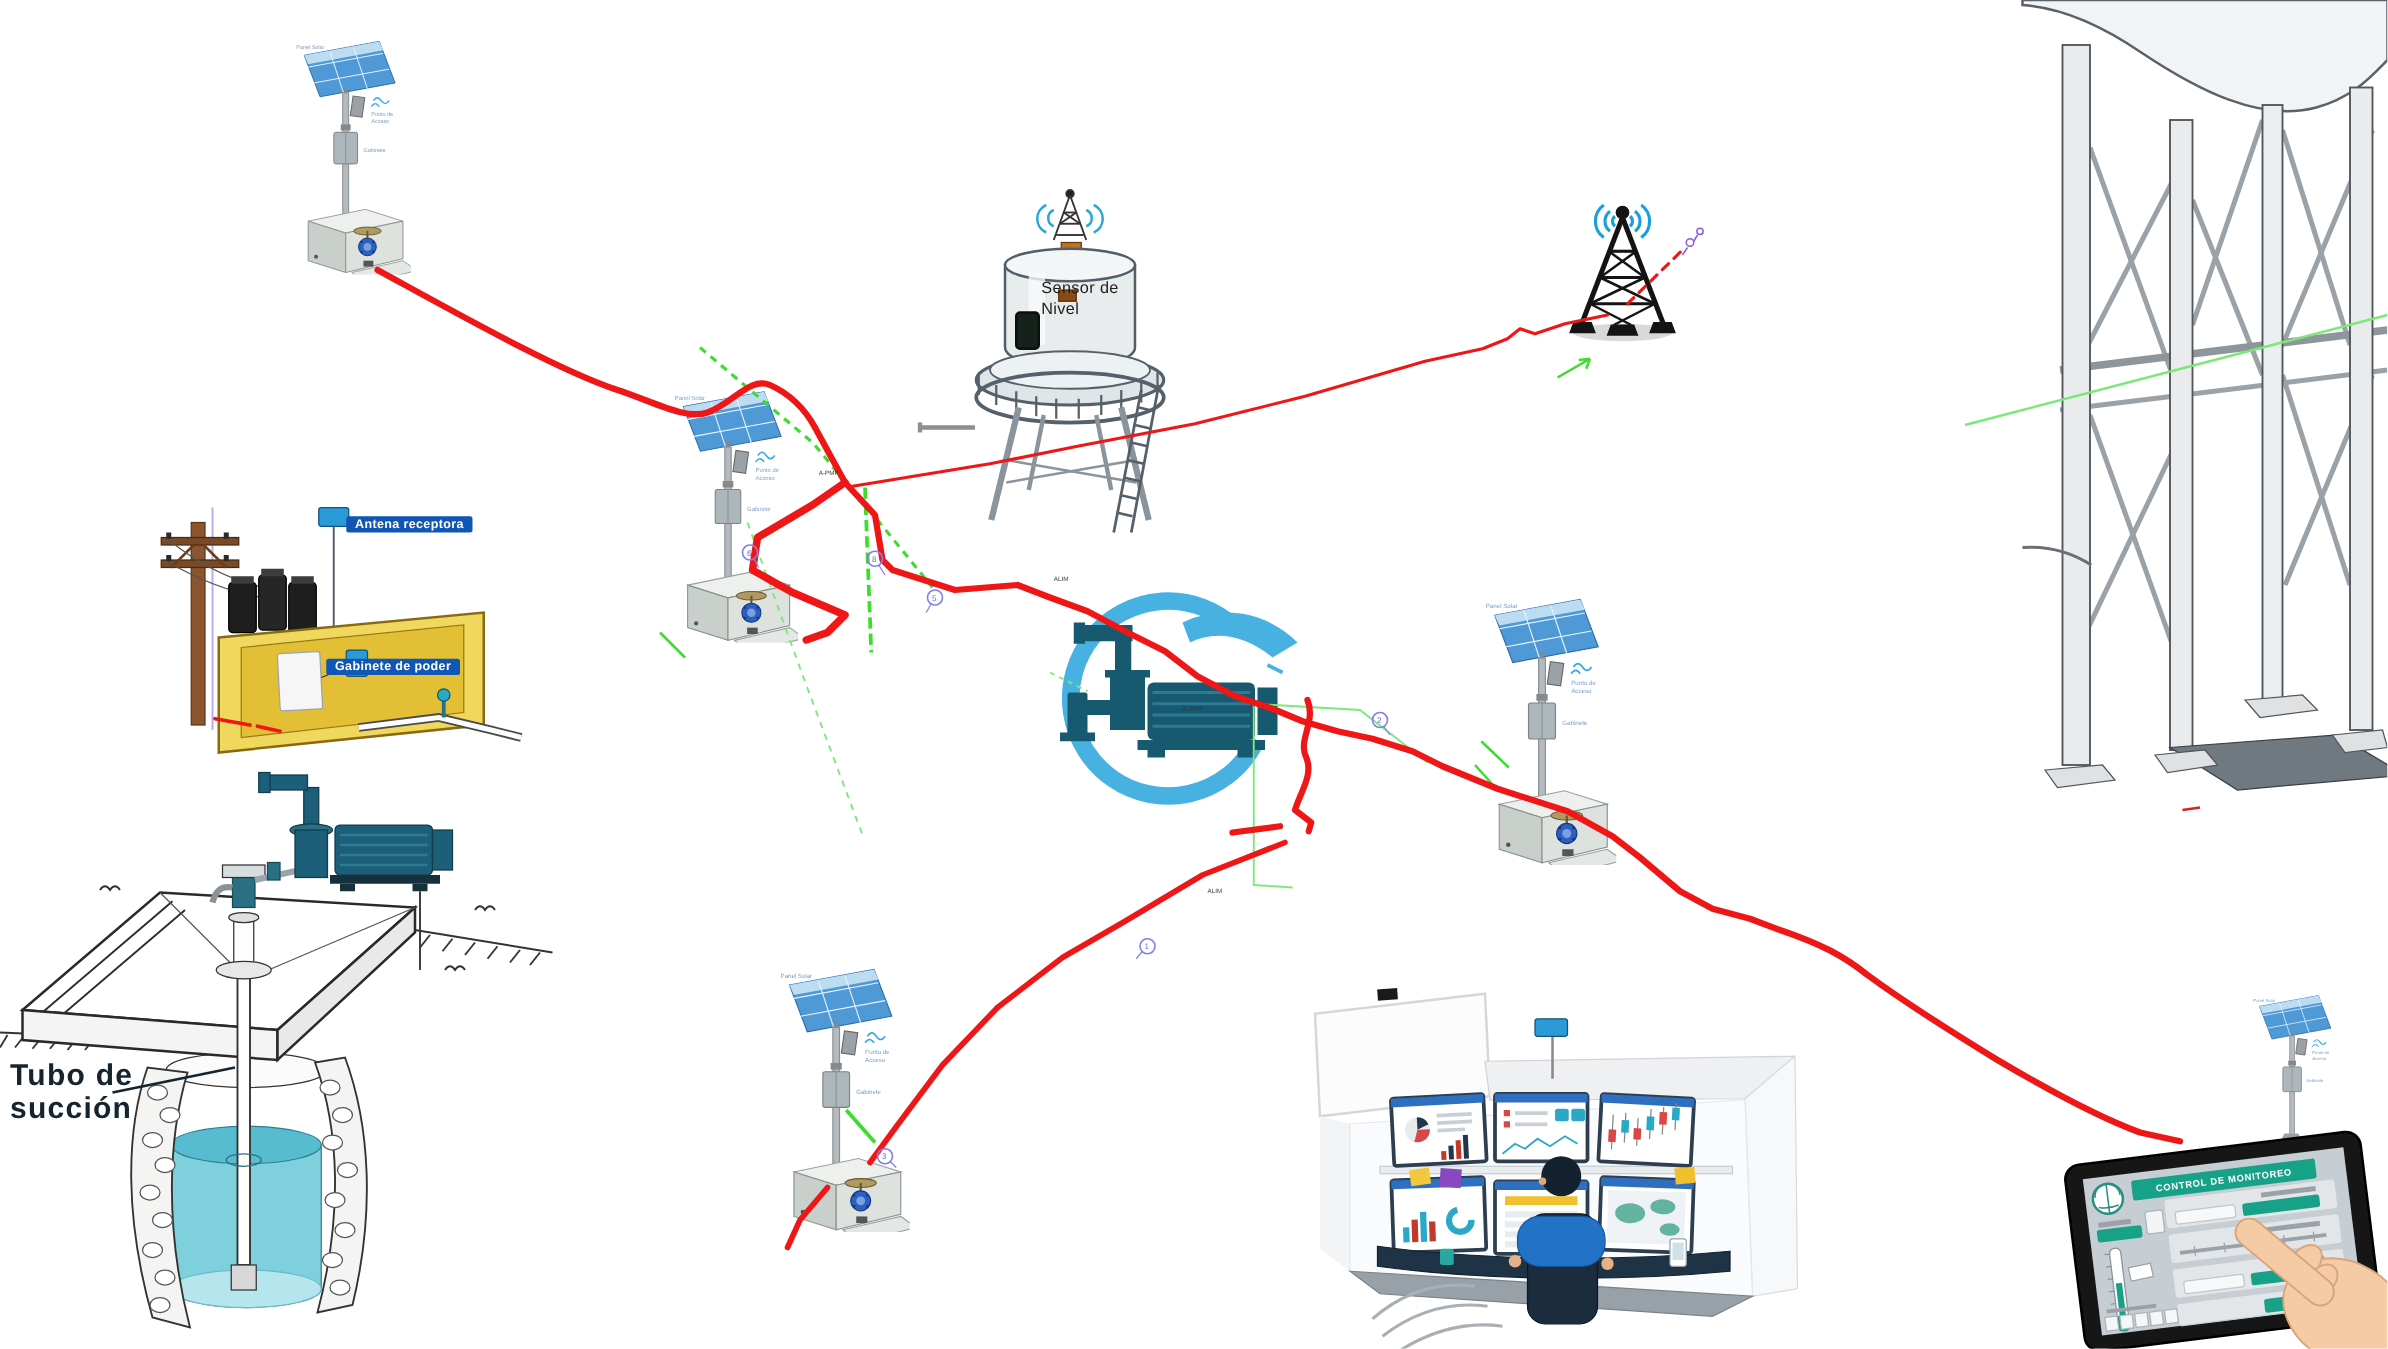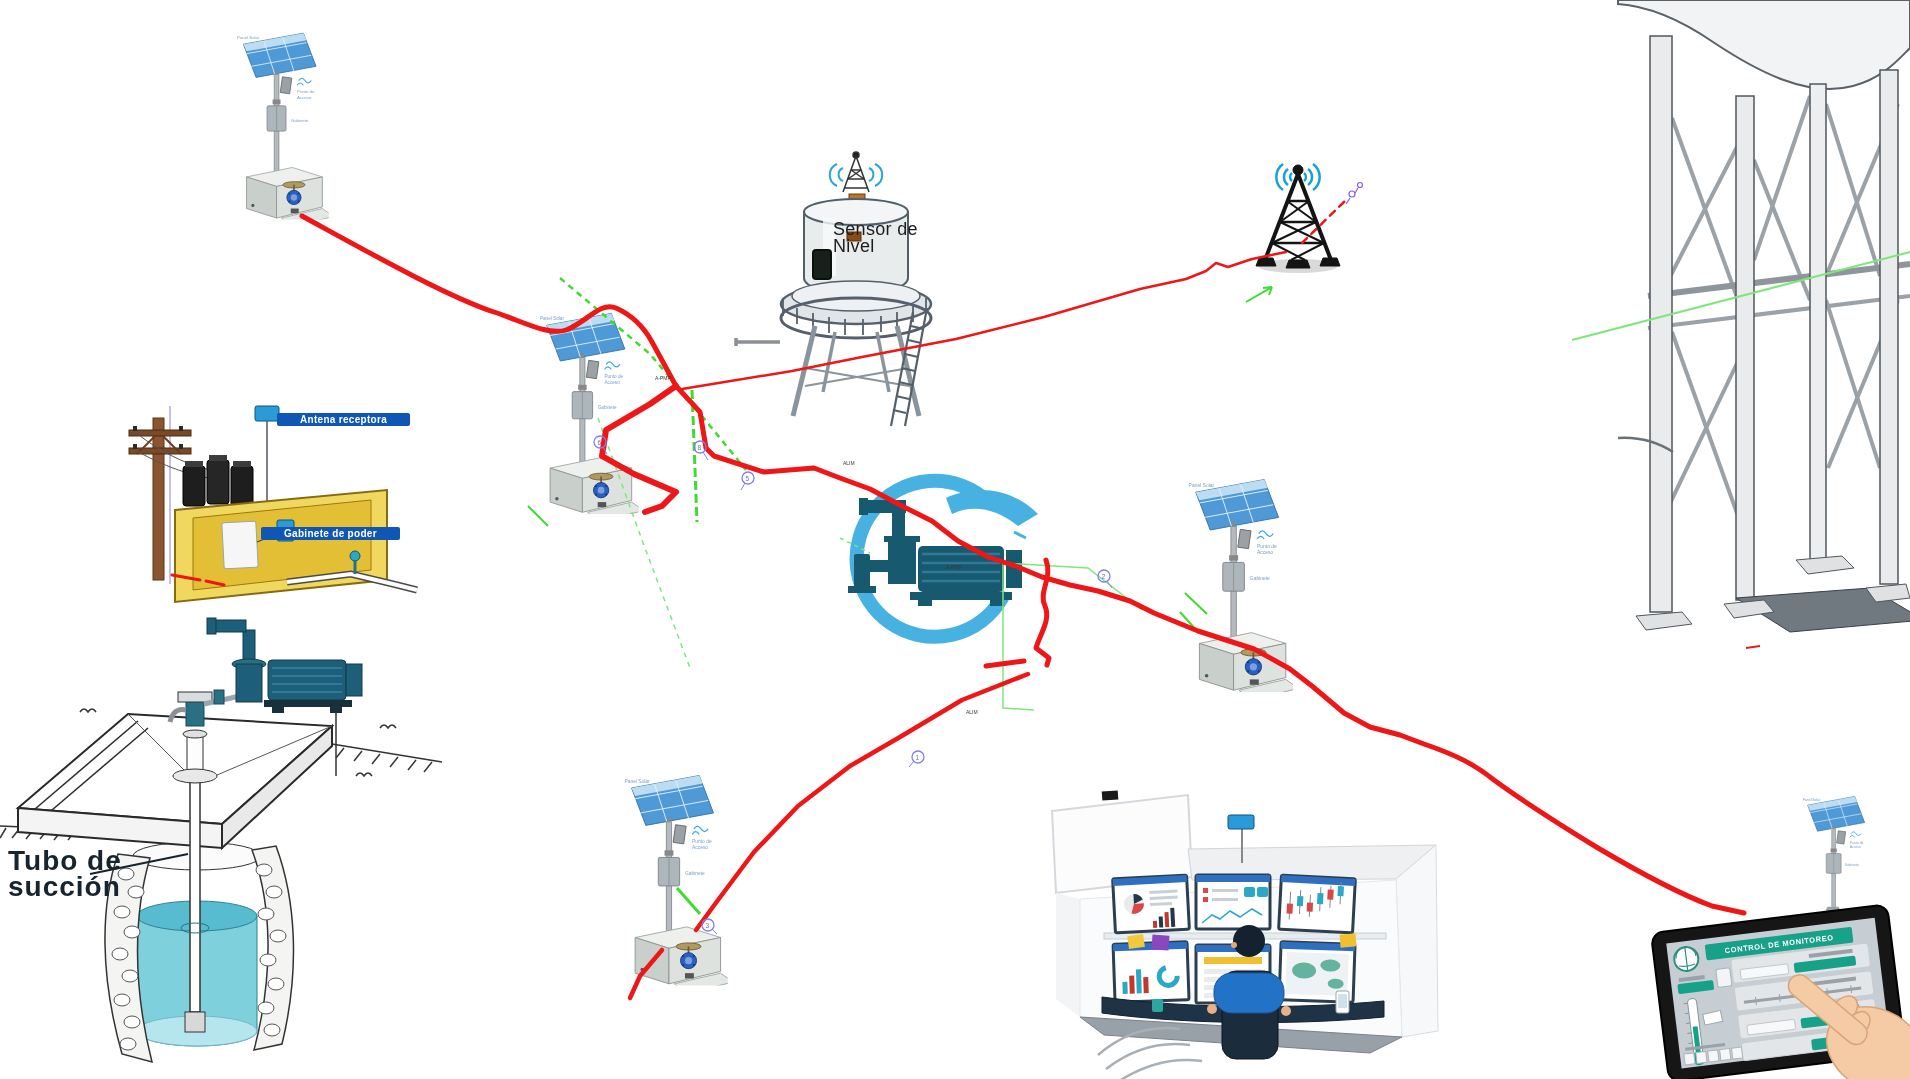--- a/index.html
+++ b/index.html
@@ -3,24 +3,24 @@
 <meta charset="utf-8">
 <style>
 html,body{margin:0;padding:0;background:#fff}
 .stage{position:relative;width:1910px;height:1079px;overflow:hidden;background:#ffffff;
   font-family:"Liberation Sans",sans-serif}
 .cmp{position:absolute}
 .cmp svg{display:block;overflow:visible}
 .station-wrap{position:absolute;width:130px;height:240px;transform-origin:0 0}
 .slab{font-size:5.5px;fill:#7aa0cc;font-family:"Liberation Sans",sans-serif}
 .badge{position:absolute;background:#1056b4;color:#fff;font-size:10px;font-weight:bold;
-  padding:1px 23px;border-radius:2px;letter-spacing:.3px;z-index:10;white-space:nowrap}
-.sensor-label{position:absolute;left:833px;top:221px;z-index:10;color:#1c1c1c;font-size:18px;
+  padding:1px 7px;border-radius:2px;letter-spacing:.3px;z-index:10;white-space:nowrap}
+.sensor-label{position:absolute;left:833px;top:221px;z-index:10;color:#1c1c1c;font-size:13px;
   line-height:17px;letter-spacing:.3px}
-.tubo-label{position:absolute;left:8px;top:848px;z-index:10;color:#15242e;font-size:28px;
+.tubo-label{position:absolute;left:8px;top:848px;z-index:10;color:#15242e;font-size:24px;
   font-weight:bold;line-height:26px;letter-spacing:1px}
 .cad{font-size:5px;fill:#3a3a3a;font-family:"Liberation Sans",sans-serif}
 .mk{font-size:6.5px;fill:#6a6ae0;font-family:"Liberation Sans",sans-serif}
 .z3{z-index:3}.z4{z-index:4}.z7{z-index:7;pointer-events:none}.z8{z-index:8}.z9{z-index:9}
 .tab-title{font-size:7.5px;font-weight:bold;fill:#ffffff;letter-spacing:.6px}
 </style>
 </head>
 <body>
 
 <div class="stage">

